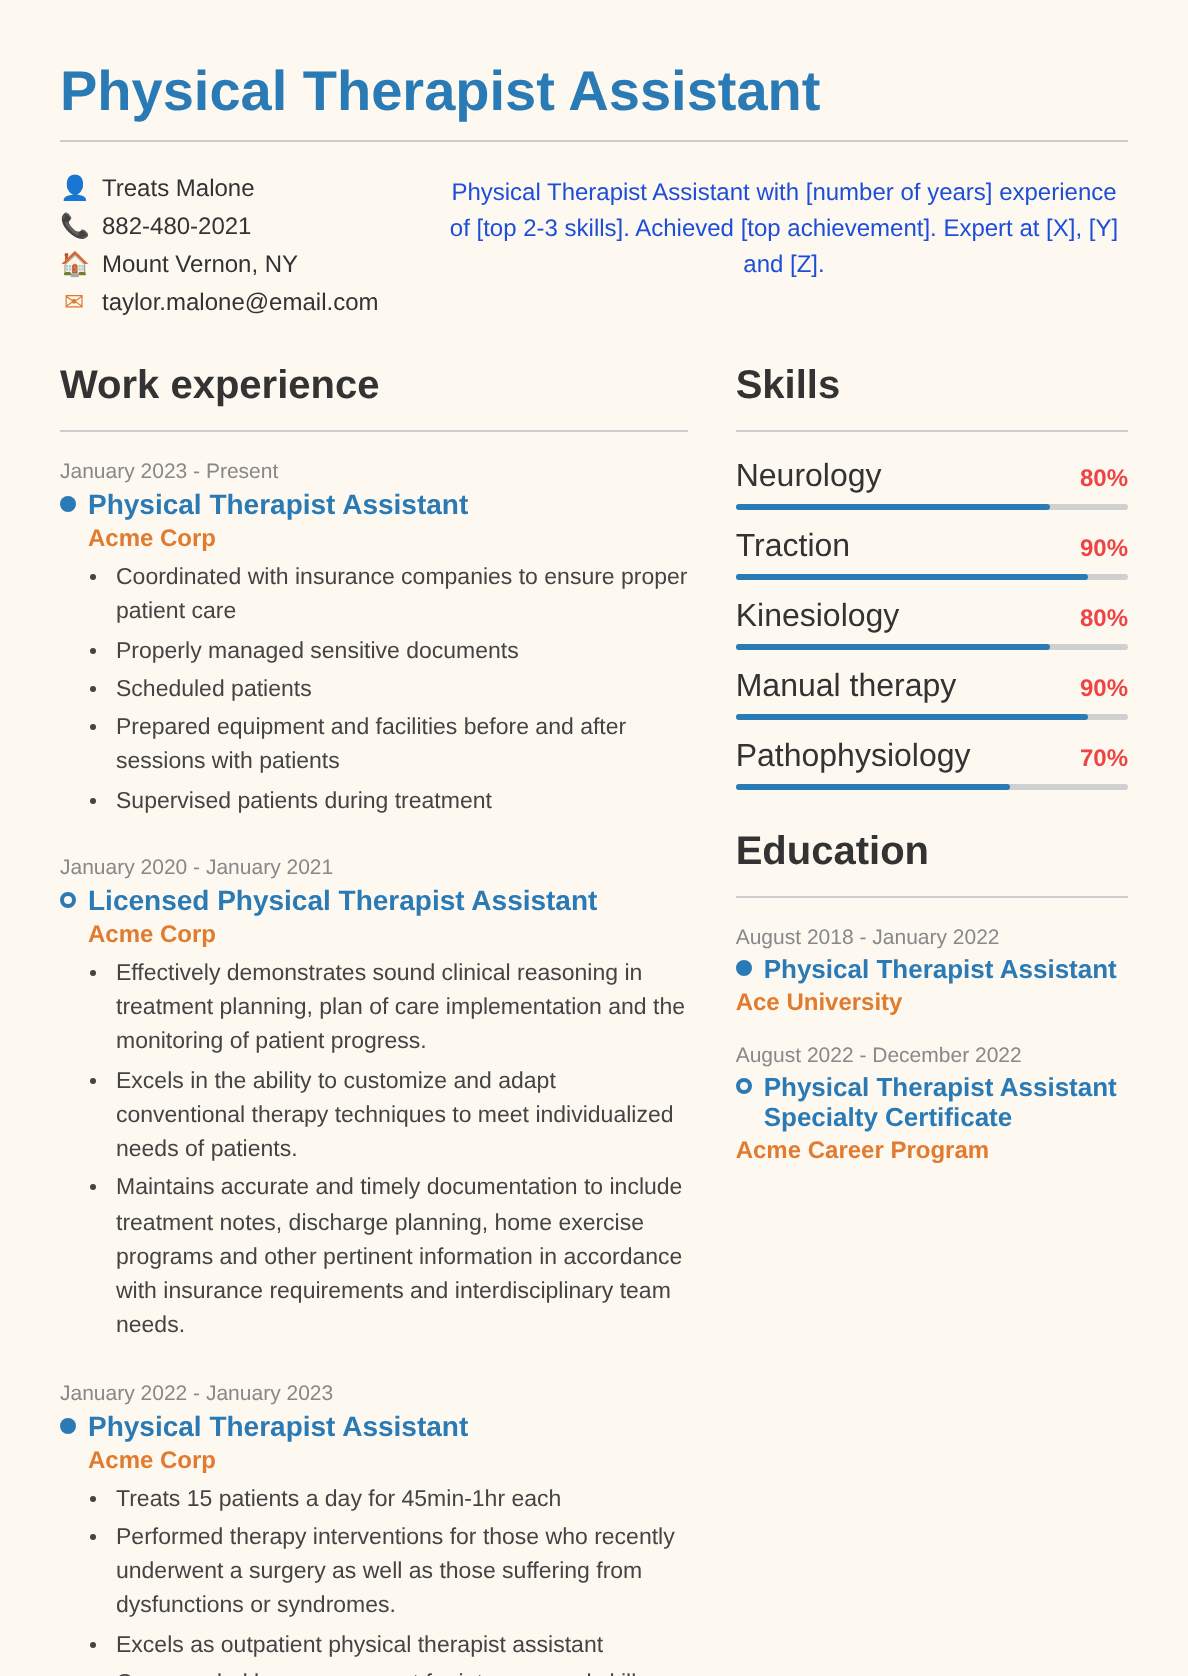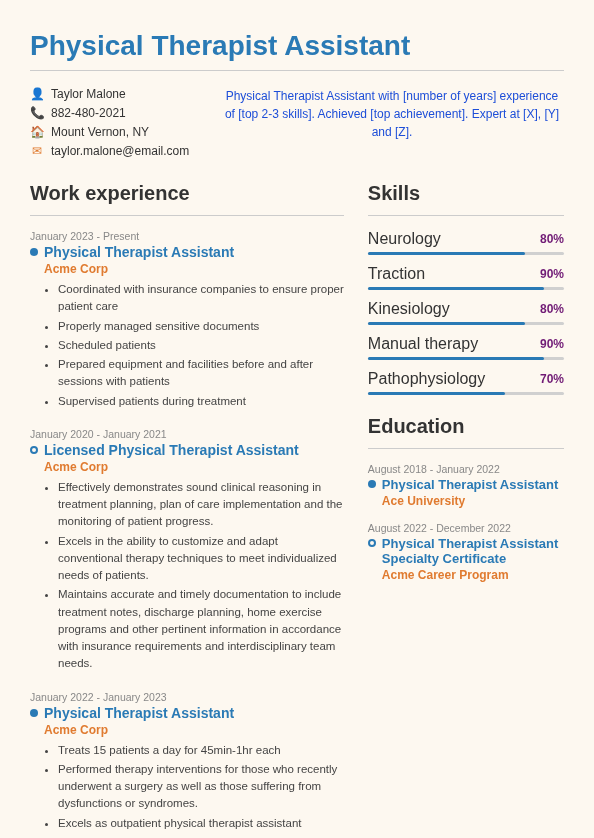--- a/index.html
+++ b/index.html
@@ -134,21 +134,21 @@
       justify-content: space-between;
       align-items: center;
       margin-bottom: 4px;
     }
     .skill-name {
       font-size: 16px;
       color: #333;
     }
     .skill-pct {
       font-size: 12px;
-      color: #701a75;
+      color: #ef4444;
       font-weight: bold;
     }
     .skill-bar-bg {
       height: 3px;
       background-color: #d0d0d0;
       border-radius: 2px;
       width: 100%;
     }
     .skill-bar-fill {
       height: 3px;
@@ -169,34 +169,33 @@
       color: #2a7ab5;
       display: flex;
       align-items: flex-start;
       gap: 6px;
       margin-bottom: 2px;
     }
     .edu-school {
       color: #e07b30;
       font-weight: bold;
       font-size: 12px;
-      margin-left: 14px;
     }
   </style>
 </head>
 <body>
 
 <h1 class="page-title">Physical Therapist Assistant</h1>
 <hr class="divider">
 
 <div class="header-section">
   <div class="contact-info">
     <div class="contact-item">
       <span class="contact-icon">👤</span>
-      <span>Taylor Malone</span>
+      <span>Treats Malone</span>
     </div>
     <div class="contact-item">
       <span class="contact-icon">📞</span>
       <span>882-480-2021</span>
     </div>
     <div class="contact-item">
       <span class="contact-icon">🏠</span>
       <span>Mount Vernon, NY</span>
     </div>
     <div class="contact-item">

